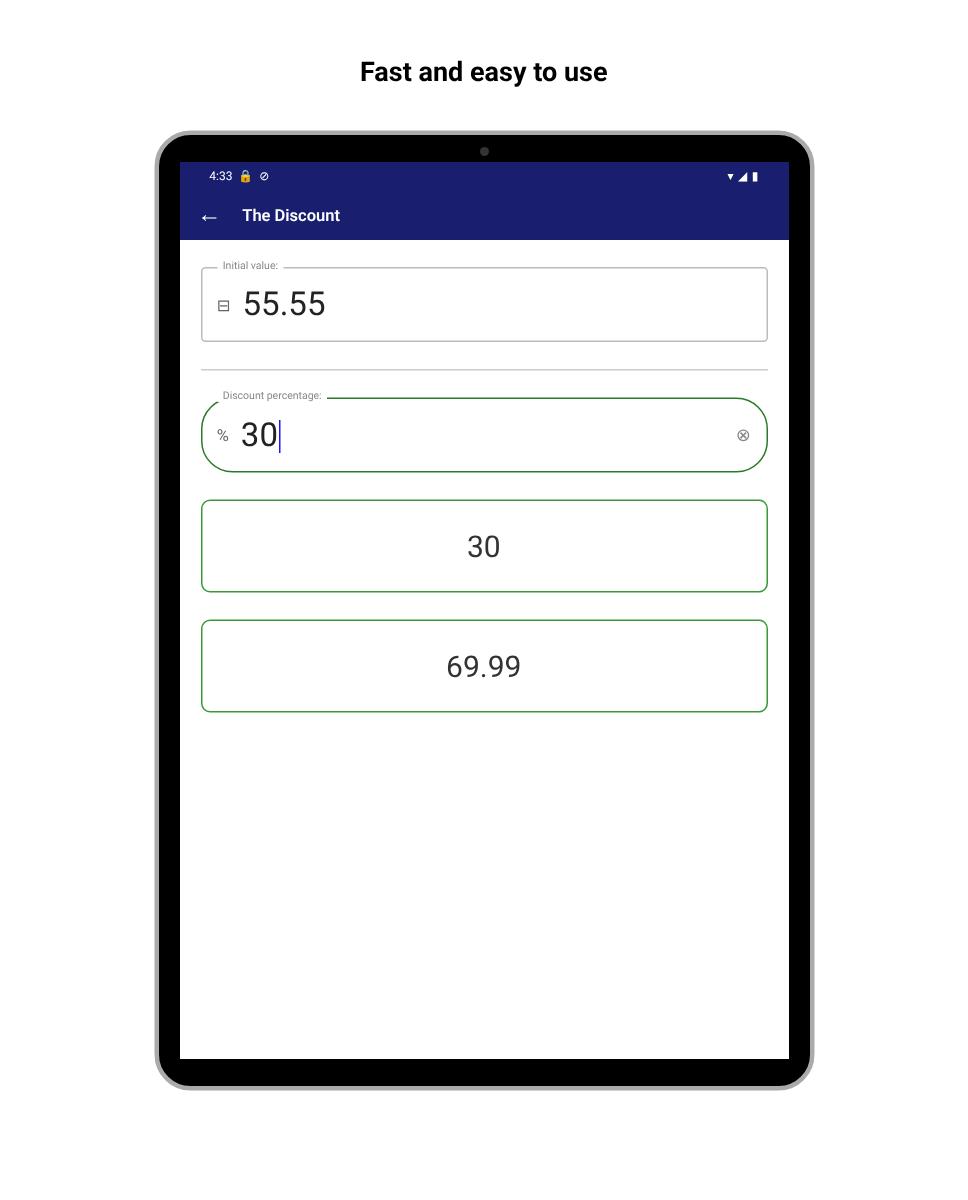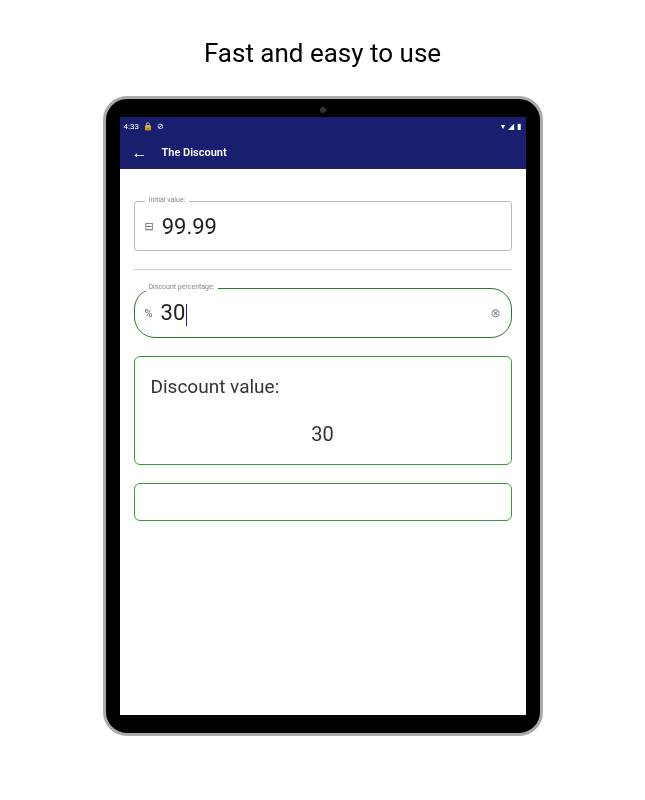--- a/index.html
+++ b/index.html
@@ -7,22 +7,22 @@
       font-family: -apple-system, BlinkMacSystemFont, 'Segoe UI', Roboto, sans-serif;
       background: #fff;
       display: flex;
       flex-direction: column;
       align-items: center;
       width: 645px;
       height: 800px;
       overflow: hidden;
     }
     .headline {
-      font-size: 26px;
-      font-weight: 400;
+      font-size: 18px;
+      font-weight: 700;
       color: #000;
       margin-top: 38px;
       margin-bottom: 28px;
       text-align: center;
     }
     .tablet-frame {
       width: 440px;
       height: 640px;
       background: #000;
       border: 3px solid #aaa;
@@ -49,21 +49,21 @@
       overflow: hidden;
       display: flex;
       flex-direction: column;
     }
     .status-bar {
       height: 18px;
       background: #191e6e;
       display: flex;
       align-items: center;
       justify-content: space-between;
-      padding: 0 4px;
+      padding: 0 20px;
       color: #fff;
       font-size: 8px;
     }
     .status-left { display: flex; gap: 4px; align-items: center; }
     .status-right { display: flex; gap: 3px; align-items: center; }
     .status-icon { font-size: 8px; }
     .app-bar {
       height: 34px;
       background: #191e6e;
       display: flex;
@@ -79,21 +79,21 @@
     .app-title {
       font-size: 11px;
       font-weight: 600;
     }
     .separator-line {
       height: 1px;
       background: #ccc;
     }
     .content {
       flex: 1;
-      padding: 32px 14px;
+      padding: 18px 14px;
       display: flex;
       flex-direction: column;
       gap: 18px;
     }
     .input-field {
       position: relative;
       border: 1px solid #bbb;
       border-radius: 3px;
       height: 50px;
       display: flex;
@@ -182,36 +182,36 @@
     <div class="app-bar">
       <span class="back-arrow">←</span>
       <span class="app-title">The Discount</span>
     </div>
 
     <div class="content">
 
       <div class="input-field">
         <span class="input-label">Initial value:</span>
         <span class="input-prefix">⊟</span>
-        <span class="input-value">99.99</span>
+        <span class="input-value">55.55</span>
       </div>
 
       <div class="separator-line"></div>
 
       <div class="input-field focused">
         <span class="input-label">Discount percentage:</span>
         <span class="input-prefix">%</span>
         <span class="input-value"><span>30</span><span class="cursor"></span></span>
         <span class="clear-icon">⊗</span>
       </div>
 
       <div class="result-card">
-        <div class="result-label">Discount value:</div>
         <div class="result-value">30</div>
       </div>
 
       <div class="result-card">
+        <div class="result-value">69.99</div>
       </div>
 
     </div>
 
   </div>
 </div>
 
 </body></html>

